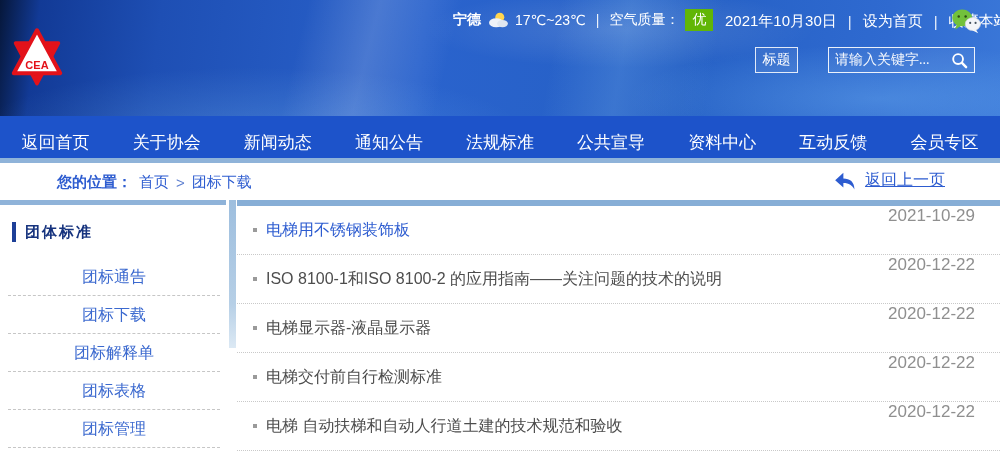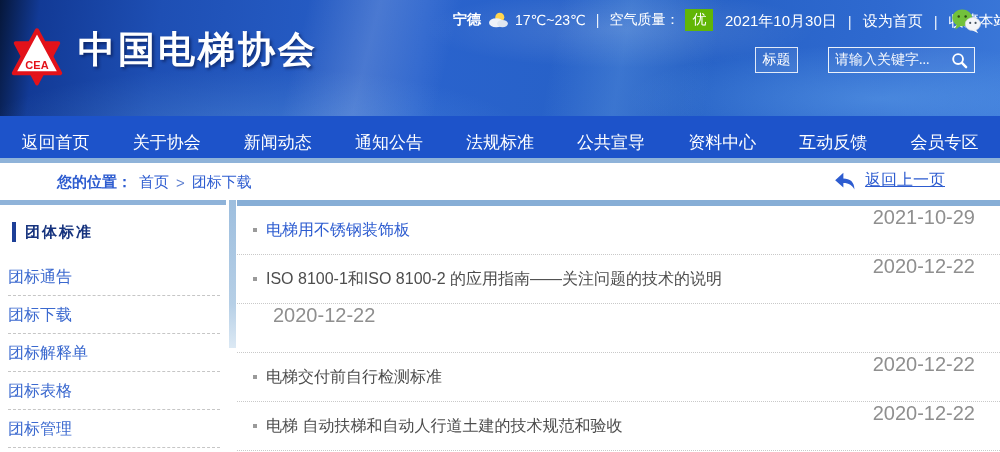--- a/index.html
+++ b/index.html
@@ -65,44 +65,43 @@
   
   .sidebar-strip { position:absolute; left:0; top:200px; width:226px; height:5px; background:#8fb3d9; }
   .main-strip { position:absolute; left:237px; top:200px; width:763px; height:6px; background:#87aed6; }
   .v-divider { position:absolute; left:229px; top:200px; width:7px; height:148px;
     background:linear-gradient(180deg,#9dbede 0%, #b6cfe6 70%, #dce9f4 100%); }
 
   .sidebar-title { position:absolute; left:12px; top:222px; display:flex; align-items:center; gap:9px; }
   .sidebar-title .bar { width:4px; height:20px; background:#1d3f97; }
   .sidebar-title .txt { font-size:15px; font-weight:bold; color:#16337e; letter-spacing:2px; }
   .sidebar-menu { position:absolute; left:8px; top:258px; width:212px; }
-  .menu-item { display:block; height:38px; line-height:38px; color:#3b69cf; font-size:16px;
+  .menu-item { display:block; height:38px; line-height:38px; text-align:center; color:#3b69cf; font-size:16px;
     text-decoration:none; border-bottom:1px dashed #c6c6c6; }
 
   .list { position:absolute; left:237px; top:206px; width:763px; }
   .list-row { height:49px; display:flex; justify-content:space-between;
     padding:0 25px 0 16px; border-bottom:1px dotted #c9c9c9; }
   .row-left { display:flex; align-items:center; gap:9px; min-width:0; }
   .bullet { width:4px; height:4px; background:#9a9a9a; flex:none; }
   .row-title { font-size:16px; color:#4d4d4d; text-decoration:none; white-space:nowrap; overflow:hidden; }
   .row-title.hl { color:#2d5cd0; }
-  .row-date { font-size:20px; color:#8f8f8f; flex:none; margin-left:20px; }
+  .row-date { font-size:17px; color:#8f8f8f; flex:none; margin-left:31px; }
 </style>
 </head>
 <body>
 
 <div class="page">
 
   <header class="header">
     <svg class="logo" viewBox="0 0 100 100">
       <polygon points="13,26 87,26 50,96" fill="#e3121a" stroke="#e3121a" stroke-width="6" stroke-linejoin="round"></polygon>
       <polygon points="50,4 90,78 10,78" fill="#ffffff" stroke="#e3121a" stroke-width="7" stroke-linejoin="round"></polygon>
       <text x="50" y="71" text-anchor="middle" font-size="19" font-weight="bold" fill="#e3121a" font-family="Liberation Sans, DejaVu Sans, sans-serif">CEA</text>
     </svg>
-    <div class="site-title">中国电梯协会</div>
 
     <div class="weather-group">
       <span class="city">宁德</span>
       <svg width="22" height="18" viewBox="0 0 24 20">
         <circle cx="14" cy="7" r="5" fill="#ffd54f"></circle>
         <ellipse cx="10" cy="13" rx="8" ry="5" fill="#edf1f8"></ellipse>
         <ellipse cx="17" cy="14" rx="6" ry="4" fill="#dfe6f0"></ellipse>
       </svg>
       <span>17℃~23℃</span>
       <span class="tb-divider">|</span>
@@ -194,20 +193,24 @@
         <span class="row-date">2021-10-29</span>
       </div>
       <div class="list-row">
         <div class="row-left">
           <span class="bullet"></span>
           <a href="#" class="row-title">ISO 8100-1和ISO 8100-2 的应用指南——关注问题的技术的说明</a>
         </div>
         <span class="row-date">2020-12-22</span>
       </div>
       <div class="list-row">
+        <div class="row-left">
+          <span class="bullet"></span>
+          <a href="#" class="row-title">电梯显示器-液晶显示器</a>
+        </div>
         <span class="row-date">2020-12-22</span>
       </div>
       <div class="list-row">
         <div class="row-left">
           <span class="bullet"></span>
           <a href="#" class="row-title">电梯交付前自行检测标准</a>
         </div>
         <span class="row-date">2020-12-22</span>
       </div>
       <div class="list-row">

